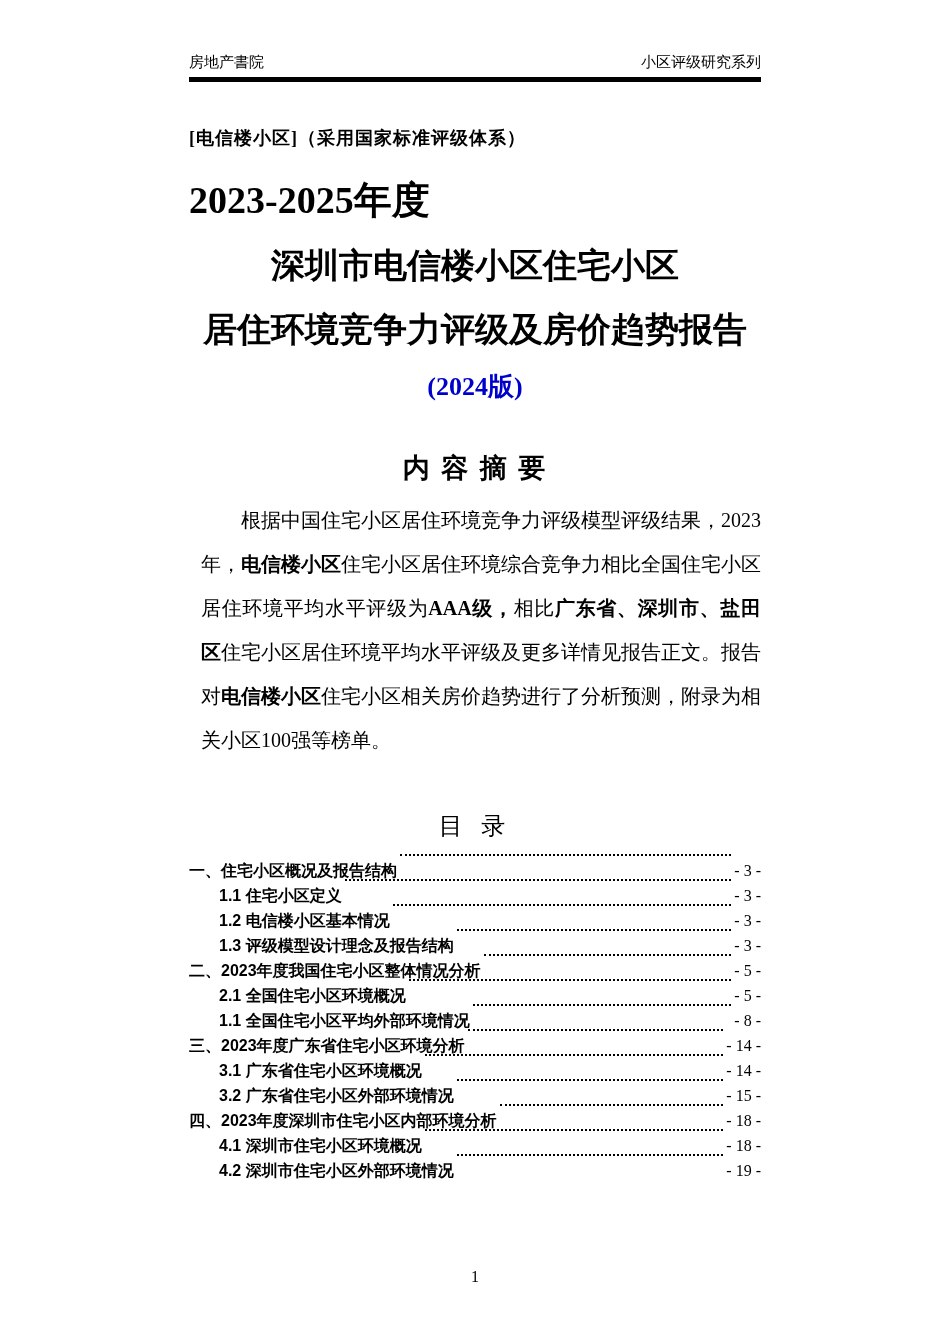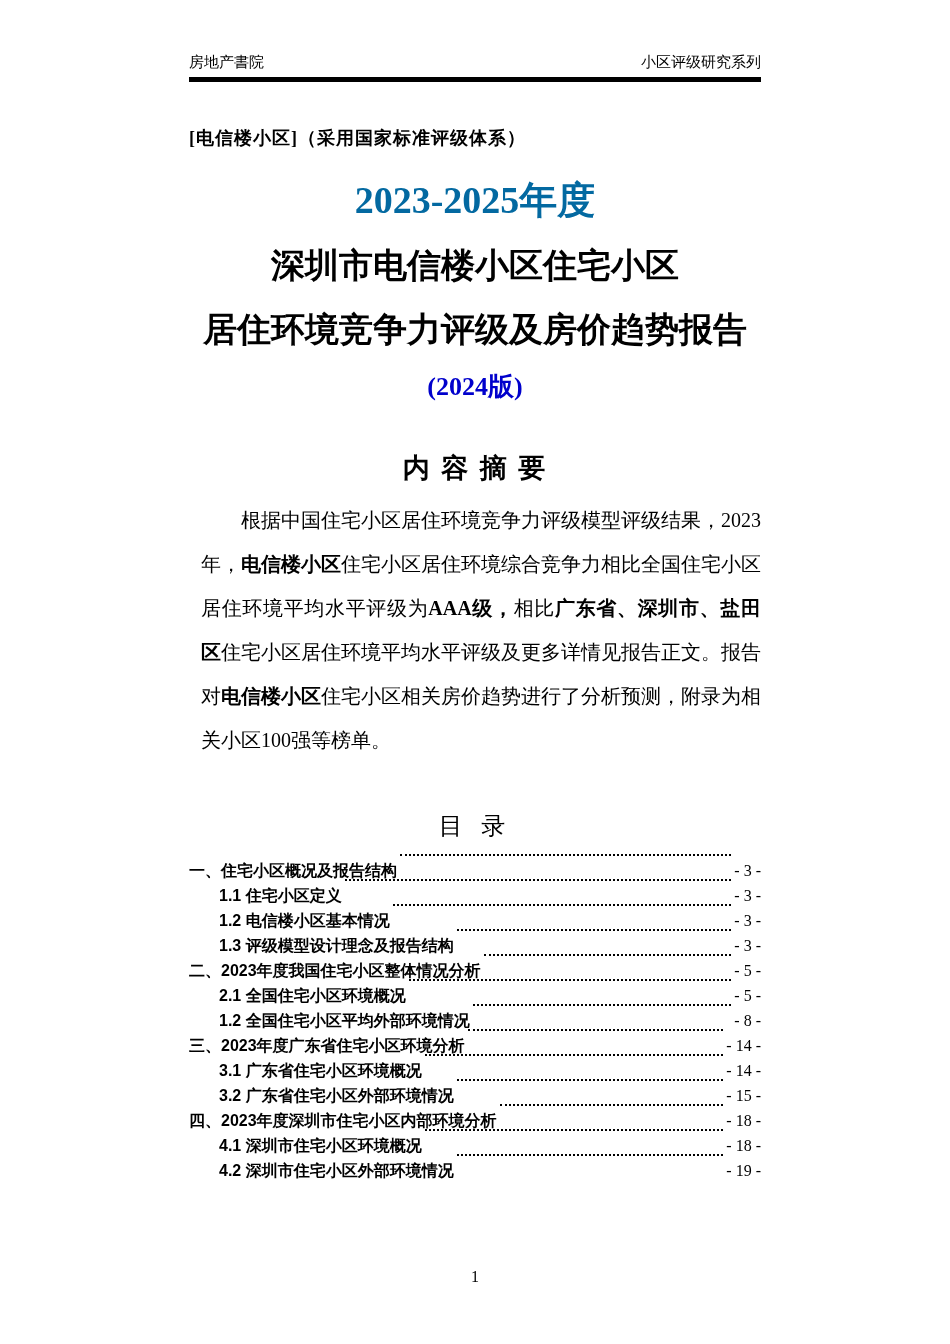--- a/index.html
+++ b/index.html
@@ -32,24 +32,24 @@
     margin-top: 5px;
   }
   .bracket-tag {
     margin-top: 44px;
     font-size: 18px;
     font-weight: bold;
     letter-spacing: 1px;
   }
   .title-line1 {
     margin: 26px 0 0 0;
-    text-align: center;
+    text-align: left;
     font-size: 38px;
     font-weight: bold;
-    color: #0369a1;
+    color: #000000;
     line-height: 1.3;
   }
   .title-line {
     margin: 18px 0 0 0;
     text-align: center;
     font-size: 34px;
     font-weight: bold;
     color: #000000;
     line-height: 1.35;
   }
@@ -174,21 +174,21 @@
       <span class="toc-label">二、2023年度我国住宅小区整体情况分析</span>
       <span class="toc-dots"></span>
       <span class="toc-page">- 5 -</span>
     </div>
     <div class="toc-row lvl2">
       <span class="toc-label">2.1 全国住宅小区环境概况</span>
       <span class="toc-dots"></span>
       <span class="toc-page">- 5 -</span>
     </div>
     <div class="toc-row lvl2">
-      <span class="toc-label">1.2 全国住宅小区平均外部环境情况</span>
+      <span class="toc-label">1.1 全国住宅小区平均外部环境情况</span>
       <span class="toc-dots"></span>
       <span class="toc-page">- 8 -</span>
     </div>
     <div class="toc-row lvl1">
       <span class="toc-label">三、2023年度广东省住宅小区环境分析</span>
       <span class="toc-dots"></span>
       <span class="toc-page">- 14 -</span>
     </div>
     <div class="toc-row lvl2">
       <span class="toc-label">3.1 广东省住宅小区环境概况</span>

